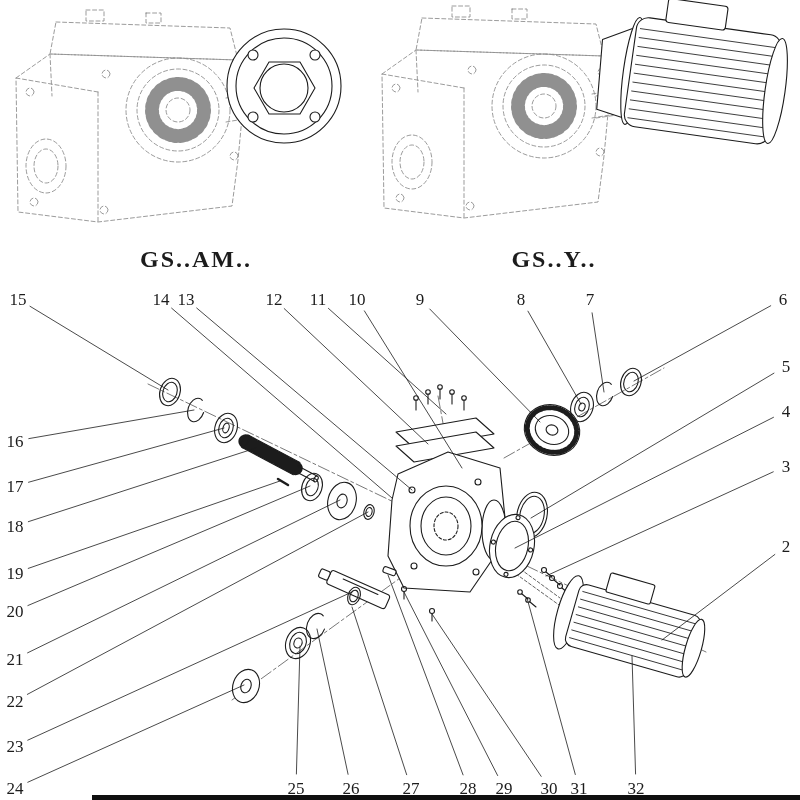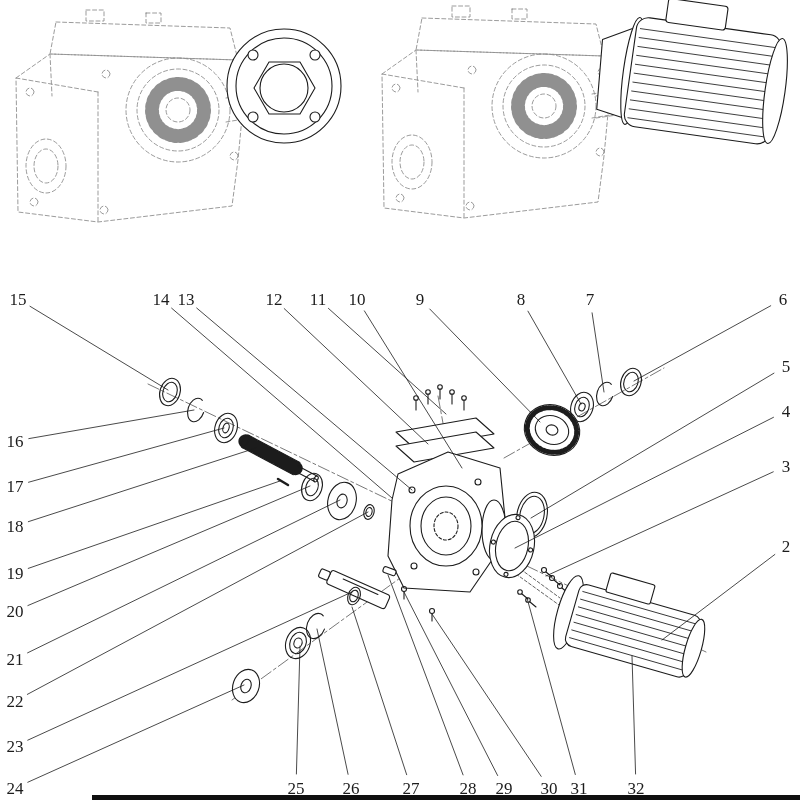--- a/index.html
+++ b/index.html
@@ -330,14 +330,16 @@
         <text x="504" y="794">29</text>
         <line x1="541.1880337439234" y1="776.3822040294245" x2="432" y2="614"></line>
         <text x="549" y="794">30</text>
         <line x1="575.3043304524344" y1="774.4965920377412" x2="527" y2="598"></line>
         <text x="579" y="794">31</text>
         <line x1="635.5759522270292" y1="774.0064234919647" x2="632" y2="656"></line>
         <text x="636" y="794">32</text>
       </g>
 </svg>
 
+<div class="variant-label" id="variant-label-left">GS..AM..</div>
+<div class="variant-label" id="variant-label-right">GS..Y..</div>
 
 </div>
 
 </body></html>

